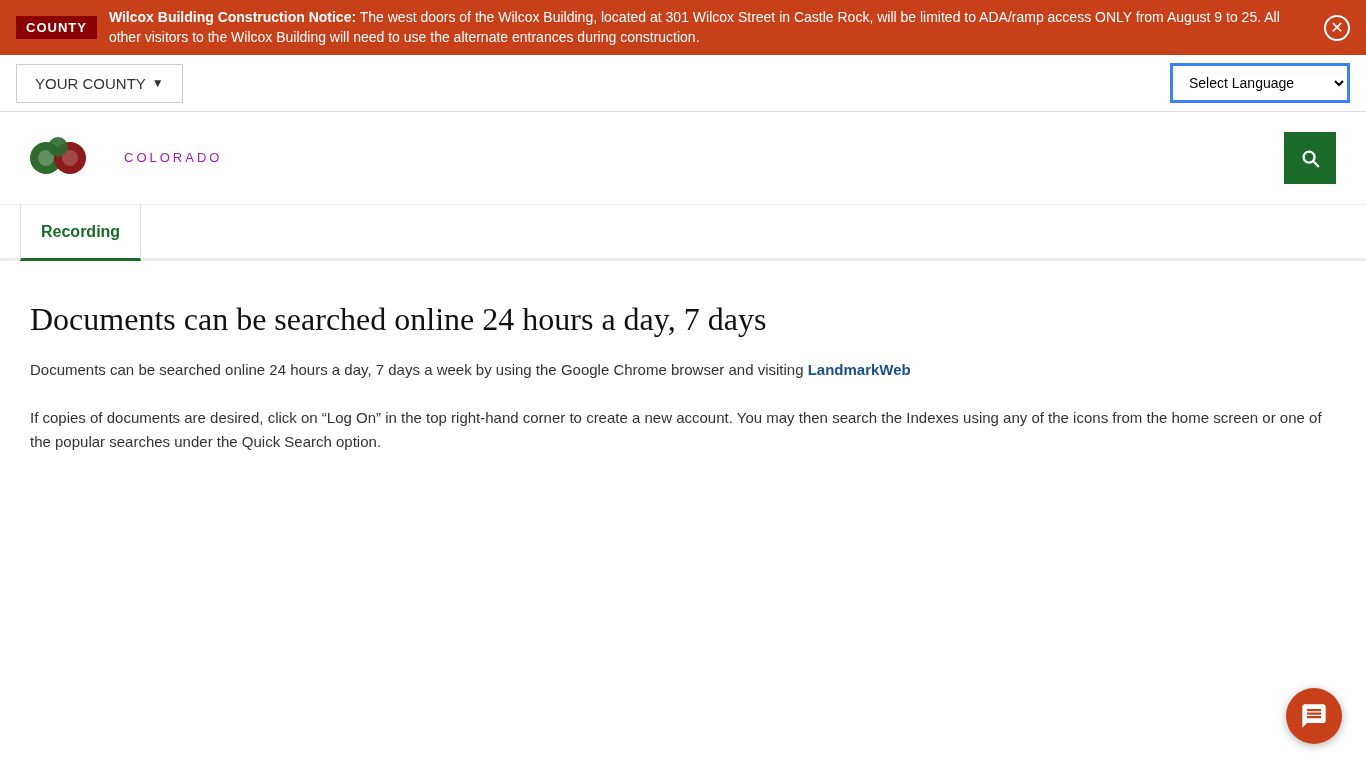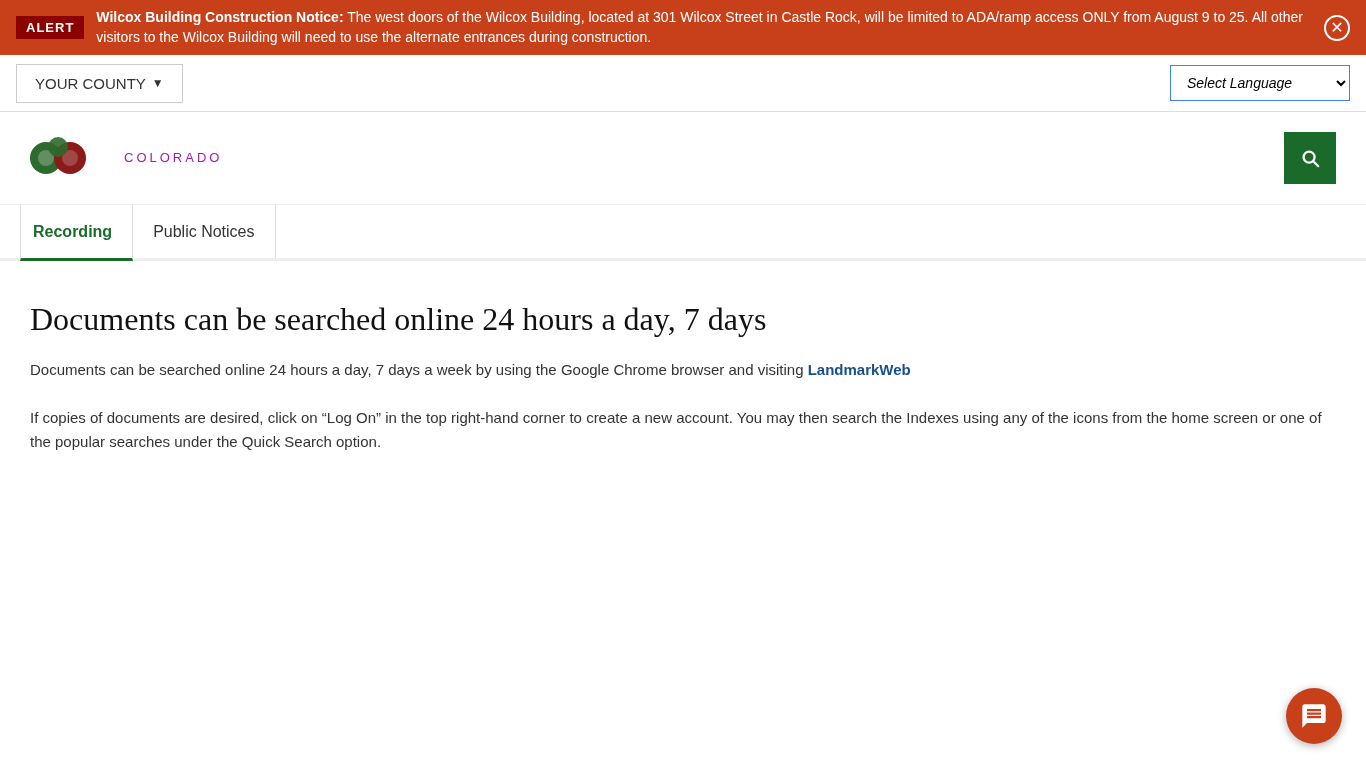--- a/index.html
+++ b/index.html
@@ -70,25 +70,24 @@
       align-items: center;
       gap: 6px;
       color: #333;
     }
     #your-county-btn .chevron {
       font-size: 12px;
     }
     #language-select {
       padding: 8px 12px;
       font-size: 14px;
-      border: 1px solid #3b82f6;
+      border: 3px solid #3b82f6;
       background: #fff;
       cursor: pointer;
       min-width: 180px;
-      font-style: italic;
     }
 
     
     #header {
       background: #fff;
       display: flex;
       align-items: center;
       justify-content: space-between;
       padding: 20px 30px;
       border-bottom: 1px solid #eee;
@@ -153,21 +152,21 @@
       border-right: 1px solid #ddd;
       white-space: nowrap;
     }
     .sub-nav-item.active {
       color: #1a6b2a;
       font-weight: bold;
       border-bottom: 3px solid #1a6b2a;
       margin-bottom: -3px;
     }
     .sub-nav-item:first-child {
-      padding-left: 12px;
+      padding-left: 20px;
       border-left: 1px solid #ddd;
     }
 
     
     #main-content {
       padding: 40px 30px;
       max-width: 1366px;
     }
     #page-title {
       font-size: 52px;
@@ -215,21 +214,21 @@
     #live-chat-btn svg {
       fill: #fff;
       width: 28px;
       height: 28px;
     }
   </style>
 </head>
 <body>
 
 <div id="alert-banner">
-  <span class="alert-label">ALERT</span>
+  <span class="alert-label">COUNTY</span>
   <span class="alert-text">
     <strong>Wilcox Building Construction Notice:</strong>
     <span> The west doors of the Wilcox Building, located at 301 Wilcox Street in Castle Rock, will be limited to ADA/ramp access ONLY from August 9 to 25.   All other visitors to the Wilcox Building will need to use the alternate entrances during construction.</span>
   </span>
   <button class="close-btn">✕</button>
 </div>
 
 <div id="top-nav">
   <button id="your-county-btn">
     <span>YOUR COUNTY</span>
@@ -265,23 +264,20 @@
     <svg viewBox="0 0 24 24" xmlns="http://www.w3.org/2000/svg">
       <path d="M21 21l-4.35-4.35M17 11A6 6 0 1 1 5 11a6 6 0 0 1 12 0z" stroke="#fff" stroke-width="2.5" fill="none" stroke-linecap="round"></path>
     </svg>
   </button>
 </div>
 
 <nav id="sub-nav">
   <a class="sub-nav-item active">
     <span>Recording</span>
   </a>
-  <a class="sub-nav-item">
-    <span>Public Notices</span>
-  </a>
 </nav>
 
 <main id="main-content">
 
   <h2 id="section-heading">Documents can be searched online 24 hours a day, 7 days</h2>
 
   <p class="body-text">
     <span>Documents can be searched online 24 hours a day, 7 days a week by using the Google Chrome browser and visiting </span><a class="landmark-link" href="#">LandmarkWeb</a>
   </p>
 

